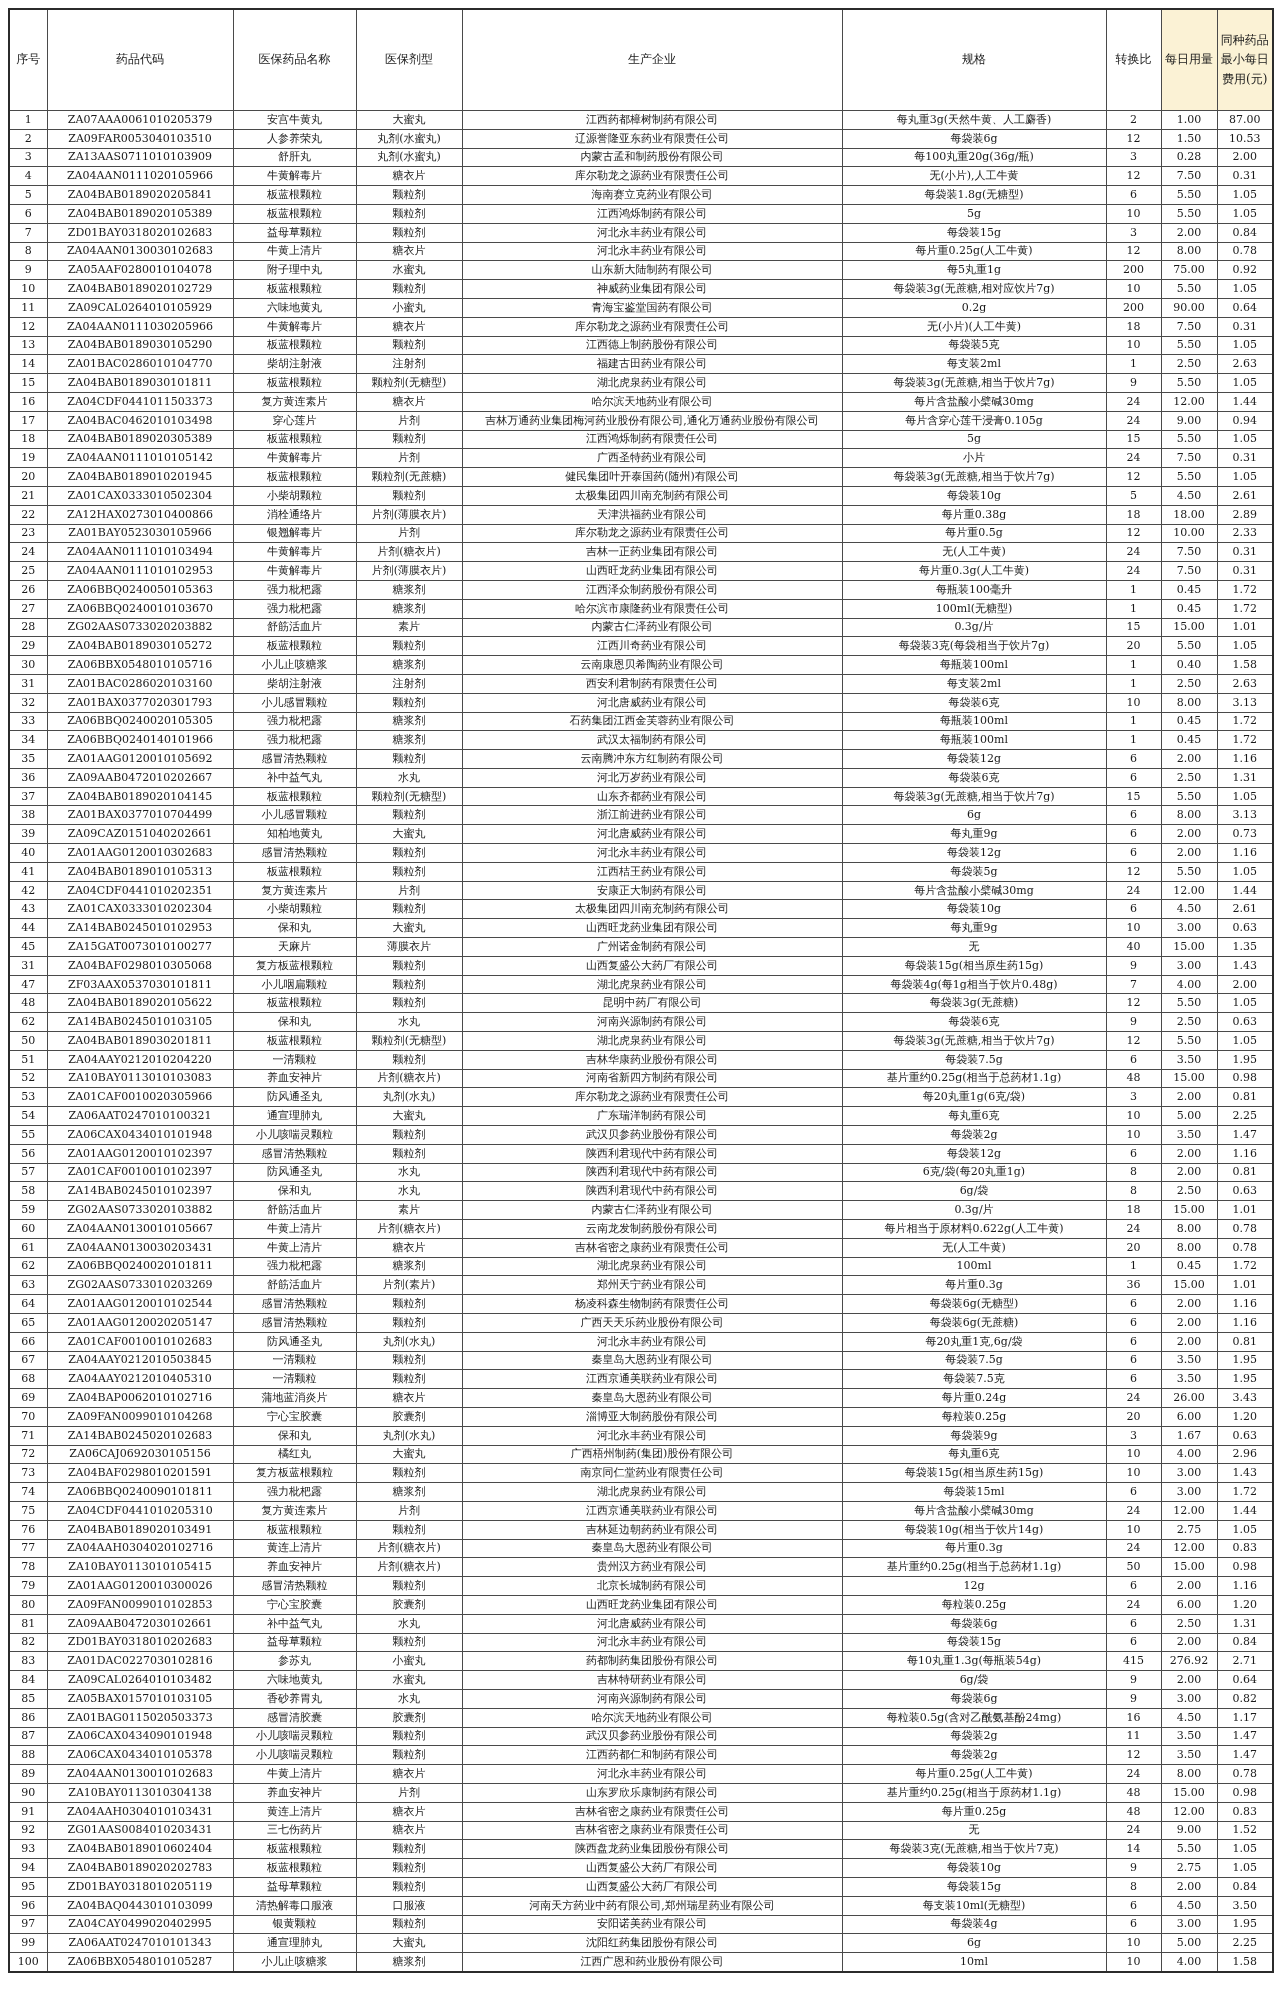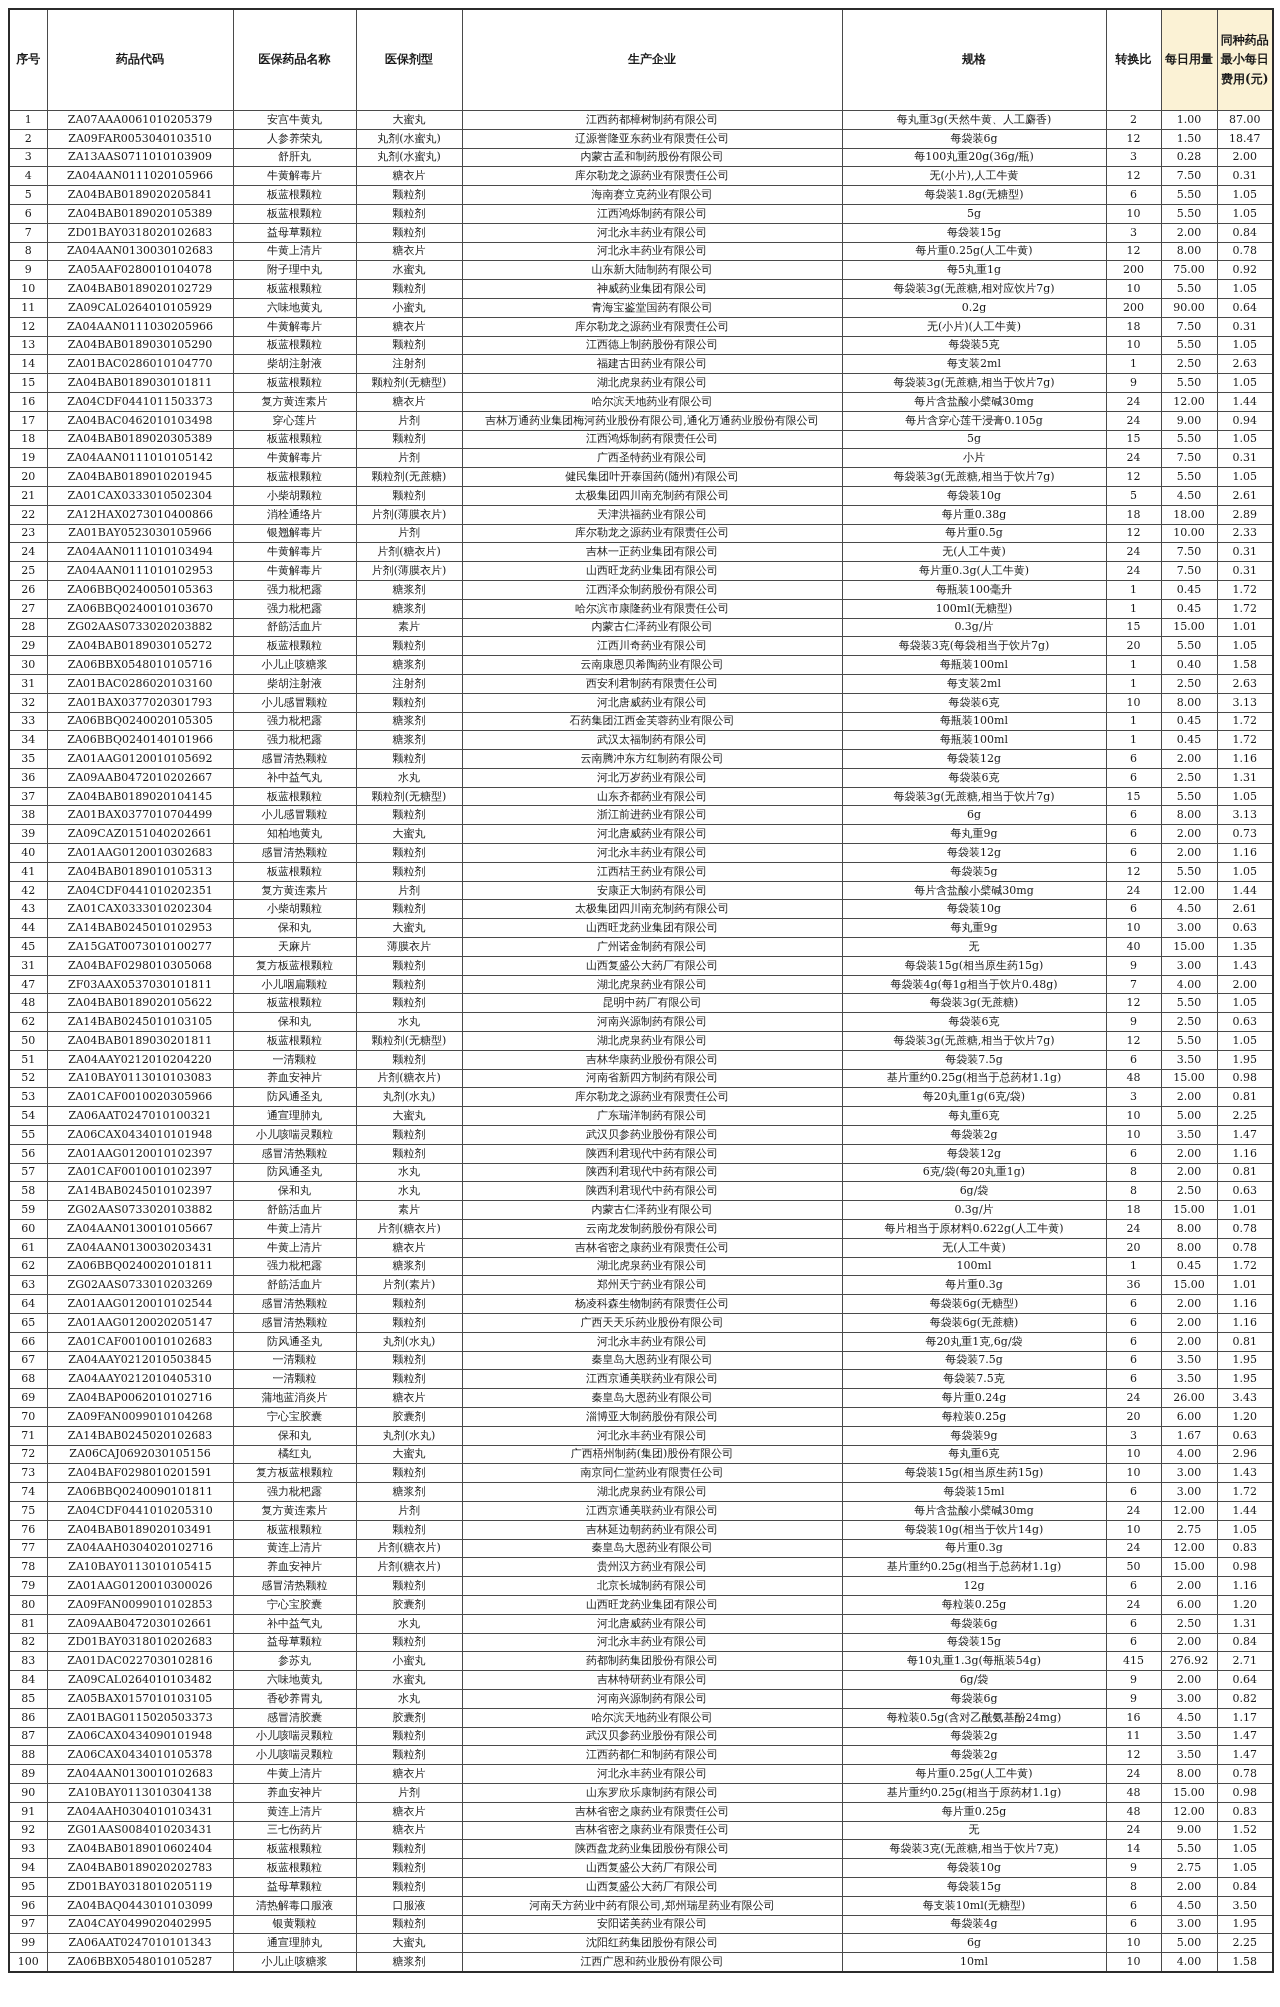--- a/index.html
+++ b/index.html
@@ -1,21 +1,21 @@
 <!DOCTYPE html>
 <html><head>
 <meta charset="utf-8">
 <style>
   html,body{margin:0;padding:0;background:#ffffff;}
   body{font-family:"DejaVu Serif","Liberation Serif",serif;color:#1a1a1a;}
   .page{width:1264px;margin:8px auto;}
   table{border-collapse:collapse;table-layout:fixed;width:100%;border:2px solid #2b2b2b;}
   th,td{border:1px solid #4a4a4a;padding:0 2px;text-align:center;vertical-align:middle;
         overflow:hidden;}
-  thead th{height:100px;font-size:12px;font-weight:bold;line-height:1.6;}
+  thead th{height:100px;font-size:12px;font-weight:normal;line-height:1.6;}
   tbody td{height:17.8px;font-size:11px;line-height:1.1;white-space:nowrap;}
   .hl{background:#FBF2D5;}
   col.c-serial{width:38px;}
   col.c-code{width:186px;}
   col.c-name{width:123px;}
   col.c-form{width:106px;}
   col.c-maker{width:380px;}
   col.c-spec{width:264px;}
   col.c-ratio{width:55px;}
   col.c-dose{width:56px;}
@@ -64,21 +64,21 @@
         </tr>
         <tr>
           <td>2</td>
           <td>ZA09FAR0053040103510</td>
           <td>人参养荣丸</td>
           <td>丸剂(水蜜丸)</td>
           <td>辽源誉隆亚东药业有限责任公司</td>
           <td>每袋装6g</td>
           <td>12</td>
           <td>1.50</td>
-          <td>18.47</td>
+          <td>10.53</td>
         </tr>
         <tr>
           <td>3</td>
           <td>ZA13AAS0711010103909</td>
           <td>舒肝丸</td>
           <td>丸剂(水蜜丸)</td>
           <td>内蒙古孟和制药股份有限公司</td>
           <td>每100丸重20g(36g/瓶)</td>
           <td>3</td>
           <td>0.28</td>

